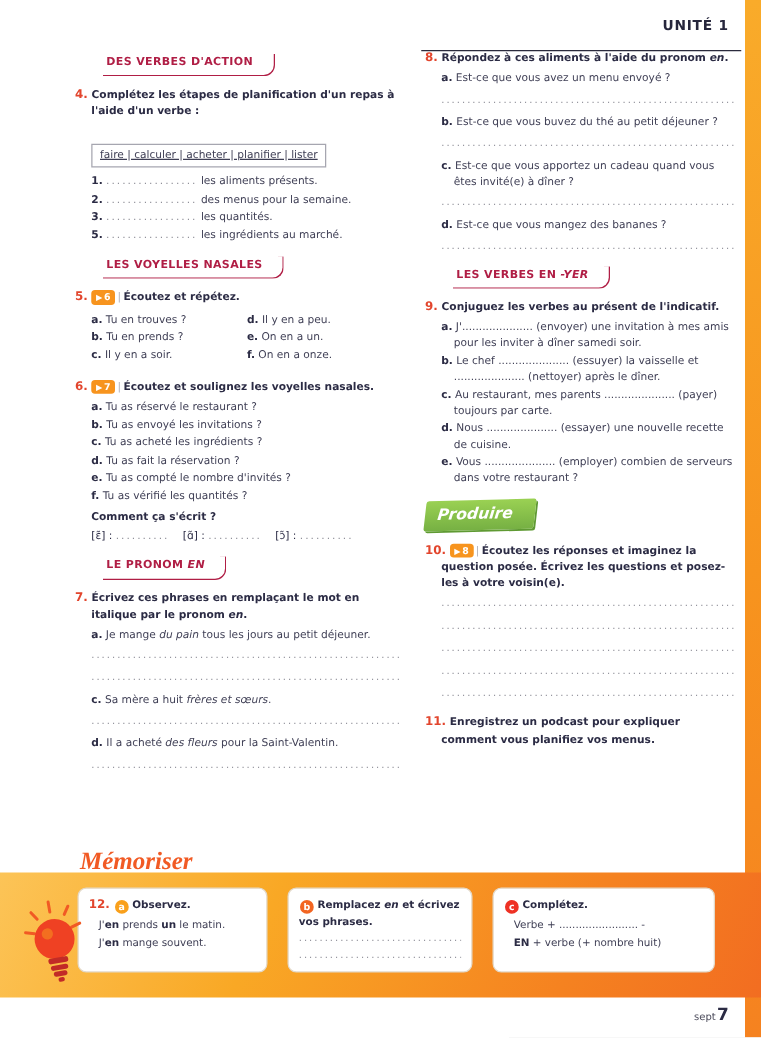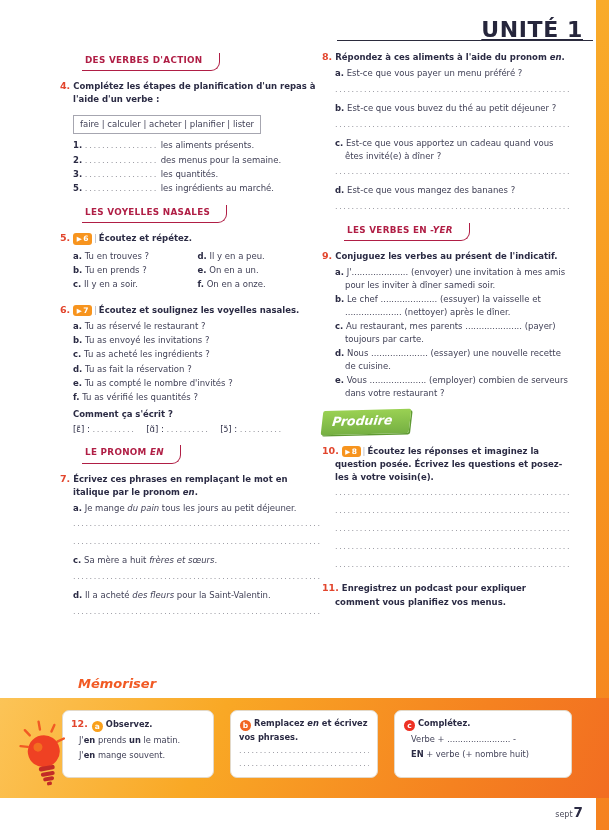--- a/index.html
+++ b/index.html
@@ -5,70 +5,70 @@
   * { box-sizing: border-box; margin: 0; padding: 0; }
   body { background:#e9e9e9; font-family:"DejaVu Sans", sans-serif; }
   .page { position:relative; width:609px; height:830px; background:#ffffff; overflow:hidden;
           font-size:8.5px; color:#3f3f55; line-height:1.5; }
 
   
   .edge-bar { position:absolute; top:0; right:0; width:13px; height:830px;
               background:linear-gradient(180deg,#f9ab2a 0%,#f7941e 55%,#f58220 100%); }
 
   
-  .unit-title { position:absolute; top:13px; right:26px; font-size:22px; font-weight:bold;
-                color:#26263c; letter-spacing:.6px;text-decoration:underline; }
+  .unit-title { position:absolute; top:13px; right:26px; font-size:11px; font-weight:bold;
+                color:#26263c; letter-spacing:.6px; }
   .unit-rule { position:absolute; top:40px; left:337px; width:256px; height:1.3px; background:#2b2b3d; }
 
   
-  .content { position:absolute; top:50px; left:60px; width:528px; display:flex; }
+  .content { position:absolute; top:40px; left:60px; width:528px; display:flex; gap:18px; }
   .col-left { width:262px; }
   .col-right { width:248px; }
 
   
   .sec-row { margin:3px 0 8px 22px; }
   .sec-head { display:inline-block; color:#b01e45; font-weight:bold; font-size:8.8px;
               letter-spacing:.3px; padding:1px 16px 3px 3px;
               border-bottom:1.6px solid #b01e45; border-right:1.6px solid #b01e45;
               border-bottom-right-radius:9px; }
   .sec-head i { font-style:italic; }
 
   
   .ex { margin-bottom:10px; padding-left:13px; }
   .ex-head { font-weight:bold; color:#2b2b44; text-indent:-13px; margin-bottom:3px; line-height:1.5; }
   .ex-num { color:#e2452d; font-size:9.5px; margin-right:3px; }
   .item { padding-left:10px; text-indent:-10px; margin:1.5px 0; }
   .ltr, .inum { font-weight:bold; color:#2b2b44; }
   .inblank { letter-spacing:1.6px; color:#8f8f98; }
   .dots { color:#8f8f98; letter-spacing:1.6px; font-size:8px; height:12px; line-height:12px;
           overflow:hidden; white-space:nowrap; margin:4px 0 6px; }
-  .wordbank { display:inline-block; border:1px solid #a6a6b0; padding:2px 6px; margin:6px 0 4px;
-              color:#3f3f55; }
+  .wordbank { display:inline-block; border:1px solid #a6a6b0; padding:2px 6px; margin:16px 0 4px;
+              color:#3f3f55;text-decoration:underline; }
   .two-col { display:flex; }
   .two-col .tc { width:50%; }
   .track-badge { display:inline-block; background:#f7941e; color:#fff; border-radius:3px;
                  padding:0 3.5px; font-size:7.5px; font-weight:bold; text-indent:0; }
   .play { font-size:6.5px; margin-right:1.5px; }
   .sep { color:#b2b2ba; font-weight:normal; margin:0 2px; }
   .subhead { font-weight:bold; color:#2b2b44; margin-top:4px; }
   .phon { margin-top:2px; }
   .phon .grp { margin-right:8px; white-space:nowrap; }
   .ph { color:#2b2b44; }
   i { font-style:italic; }
 
   
   .produire-wrap { margin:10px 0 10px 0; }
   .produire { display:inline-block; background:linear-gradient(180deg,#9ad153 0%,#76b043 100%);
               color:#fff; font-weight:bold; font-style:italic; font-size:12.5px;
               padding:2px 18px 3px 10px; transform:rotate(-1.5deg) skewX(-8deg);
               box-shadow:1.5px 1.5px 0 #5f9a33; border-radius:2px; }
 
   
-  .memoriser-label { position:absolute; top:674px; left:78px; color:#f15a24; font-weight:bold;
-                     font-style:italic; font-size:13px; }
+  .memoriser-label { position:absolute; top:674px; left:64px; color:#f15a24; font-weight:bold;
+                     font-style:italic; font-size:20px;font-family:Liberation Serif, serif; }
   .mem-band { position:absolute; top:698px; left:0; width:609px; height:100px;
               background:linear-gradient(115deg,#fcc457 0%,#f9a825 35%,#f58220 75%,#f26d21 100%); }
   .mem-box { position:absolute; top:710px; height:68px; background:#fff; border:1px solid #e3d9c9;
              border-radius:7px; padding:6px 8px 0; font-size:8.3px; overflow:hidden; }
   .mem-box-a { left:62px; width:152px; }
   .mem-box-b { left:230px; width:148px; }
   .mem-box-c { left:394px; width:178px; }
   .mem-head { font-weight:bold; color:#2b2b44; line-height:1.45; }
   .circ { display:inline-block; width:11px; height:11px; border-radius:50%; color:#fff;
           text-align:center; line-height:11.5px; font-size:7.5px; font-weight:bold;
@@ -160,21 +160,21 @@
         <div class="dots">................................................................................</div>
         <div class="item"><span class="ltr">d.</span> <span>Il a acheté </span><i>des fleurs</i><span> pour la Saint-Valentin.</span></div>
         <div class="dots">................................................................................</div>
       </div>
     </div>
 
     <div class="col-right">
 
       <div class="ex">
         <div class="ex-head"><span class="ex-num">8.</span><span>Répondez à ces aliments à l'aide du pronom </span><i>en</i><span>.</span></div>
-        <div class="item"><span class="ltr">a.</span> <span>Est-ce que vous payer un menu préféré ?</span></div>
+        <div class="item"><span class="ltr">a.</span> <span>Est-ce que vous avez un menu envoyé ?</span></div>
         <div class="dots">................................................................................</div>
         <div class="item"><span class="ltr">b.</span> <span>Est-ce que vous buvez du thé au petit déjeuner ?</span></div>
         <div class="dots">................................................................................</div>
         <div class="item"><span class="ltr">c.</span> <span>Est-ce que vous apportez un cadeau quand vous êtes invité(e) à dîner ?</span></div>
         <div class="dots">................................................................................</div>
         <div class="item"><span class="ltr">d.</span> <span>Est-ce que vous mangez des bananes ?</span></div>
         <div class="dots">................................................................................</div>
       </div>
 
       <div class="sec-row">

